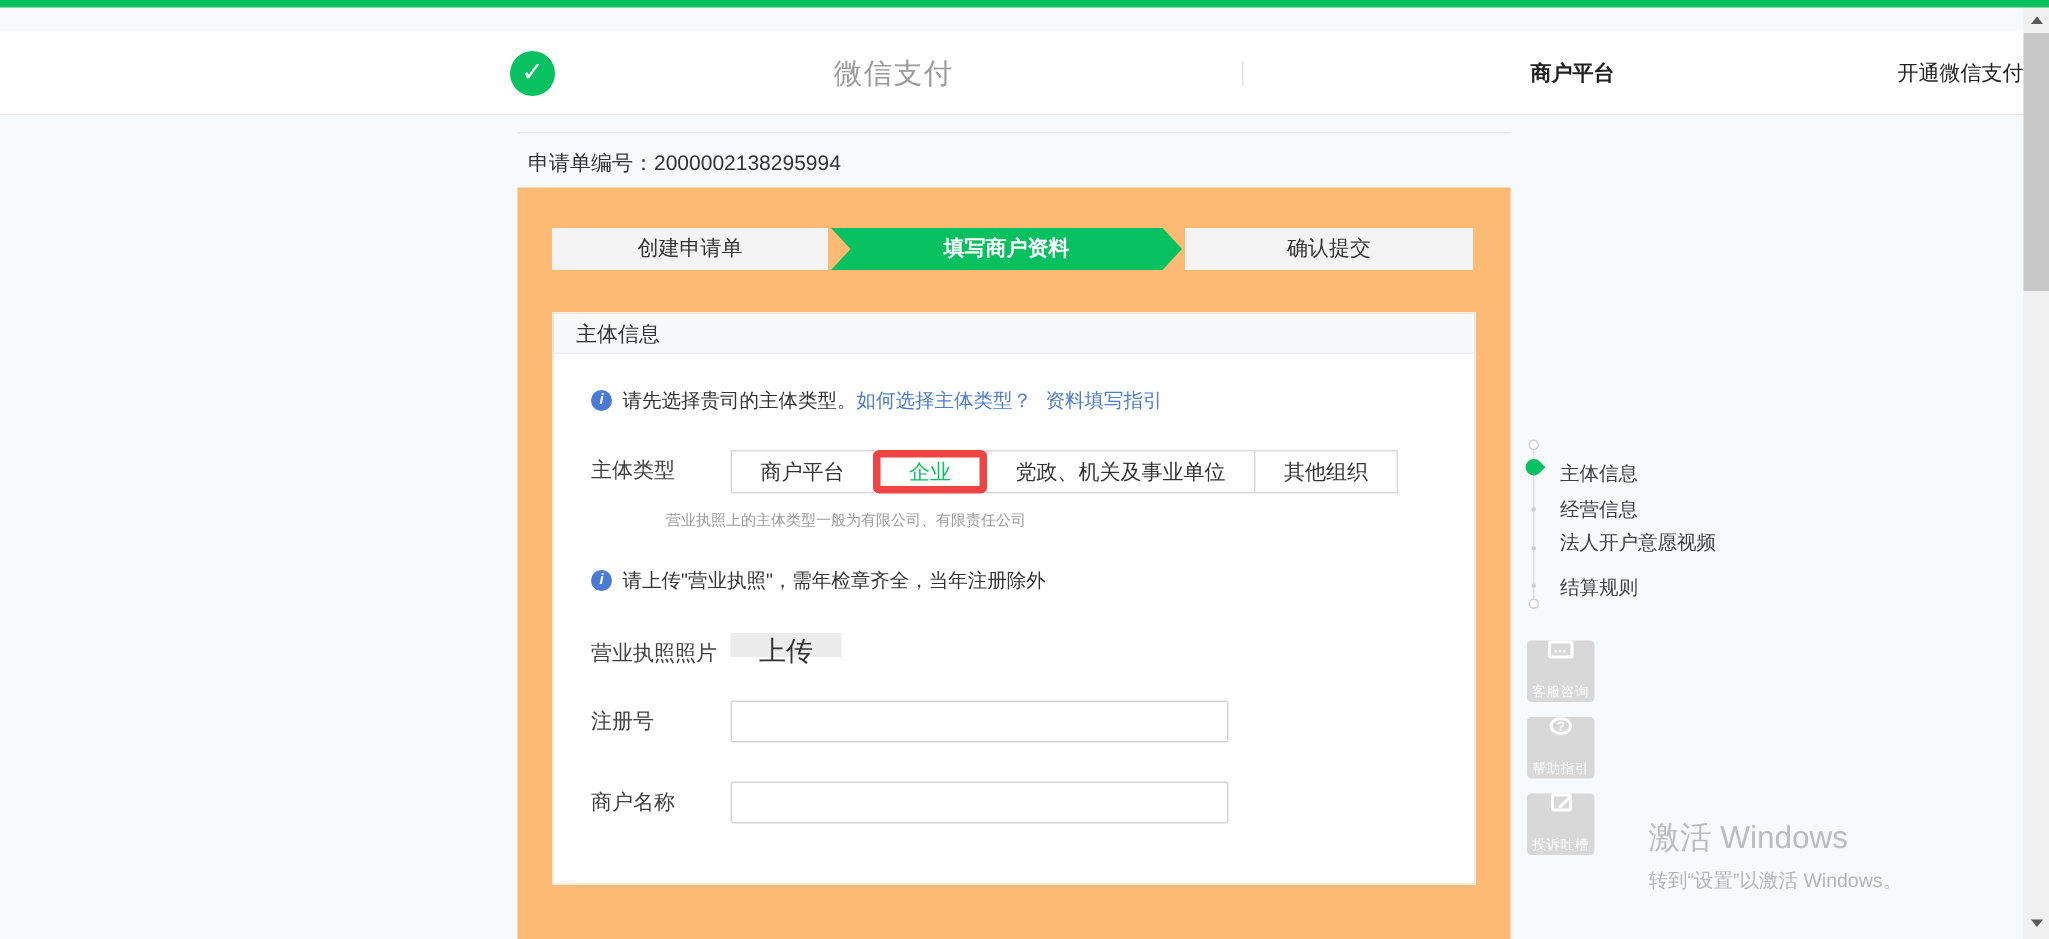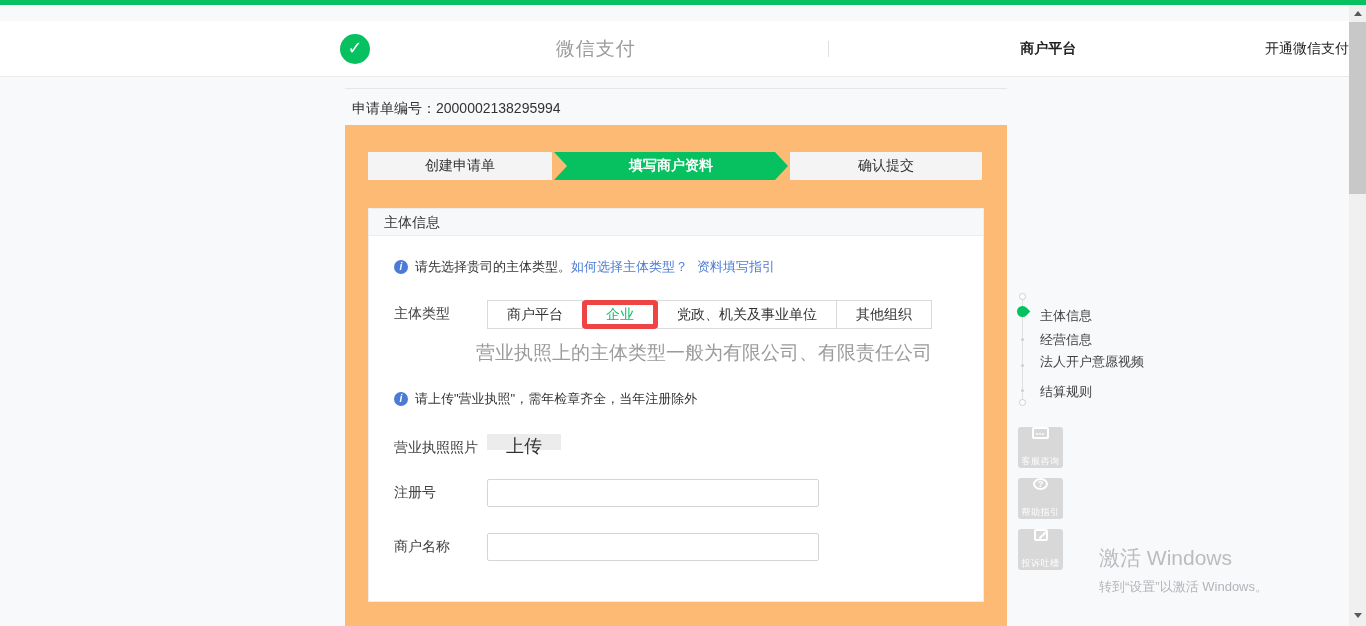--- a/index.html
+++ b/index.html
@@ -53,21 +53,21 @@
 
   .form-row { display:flex; align-items:flex-start; }
   .form-label { width:93px; flex-shrink:0; font-size:14px; color:#404040; padding-top:5px; }
 
   .row-type { margin-top:24px; }
   .type-group { display:flex; }
   .type-btn { height:29px; background:#fff; border:1px solid #dadada; color:#333; font-size:14px;
               padding:0 19px; margin-left:-1px; cursor:pointer; font-family:inherit; }
   .type-btn:first-child { margin-left:0; }
   .type-btn.selected { border:5px solid #ef4444; color:#07c160; border-radius:4px; position:relative; z-index:1; }
-  .hint { margin:11px 0 0 82px; font-size:19px; color:#9b9b9b; }
+  .hint { margin:11px 0 0 50px; font-size:10px; color:#9b9b9b; }
 
   .subsection-title { margin-top:36px; display:flex; align-items:center; font-size:14px; color:#333; }
   .green-bar { width:3px; height:14px; background:#07c160; margin-right:9px; }
   .notice-2 { margin-top:24px; }
 
   .row-upload { margin-top:26px; }
   .upload-btn { height:16px; width:74px; background:#ececec; border:none; font-size:18px; color:#333;
                 cursor:pointer; font-family:inherit; }
 
   .row-input { margin-top:24px; }

